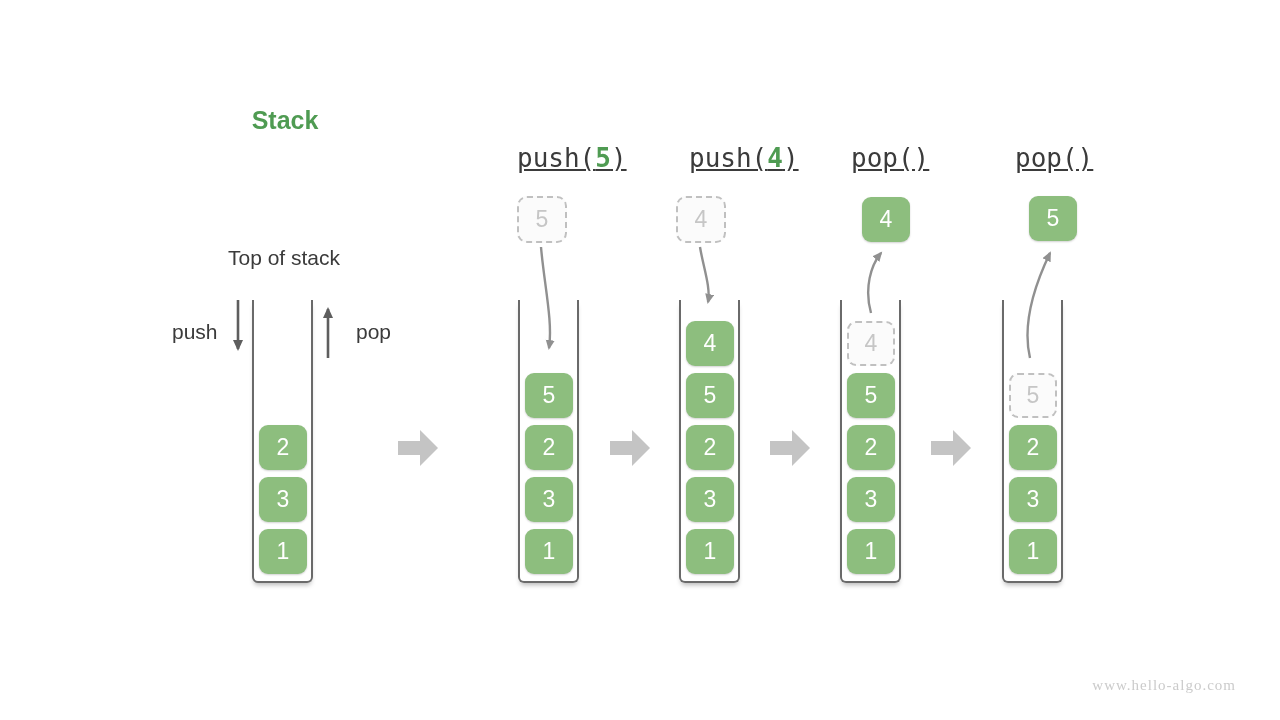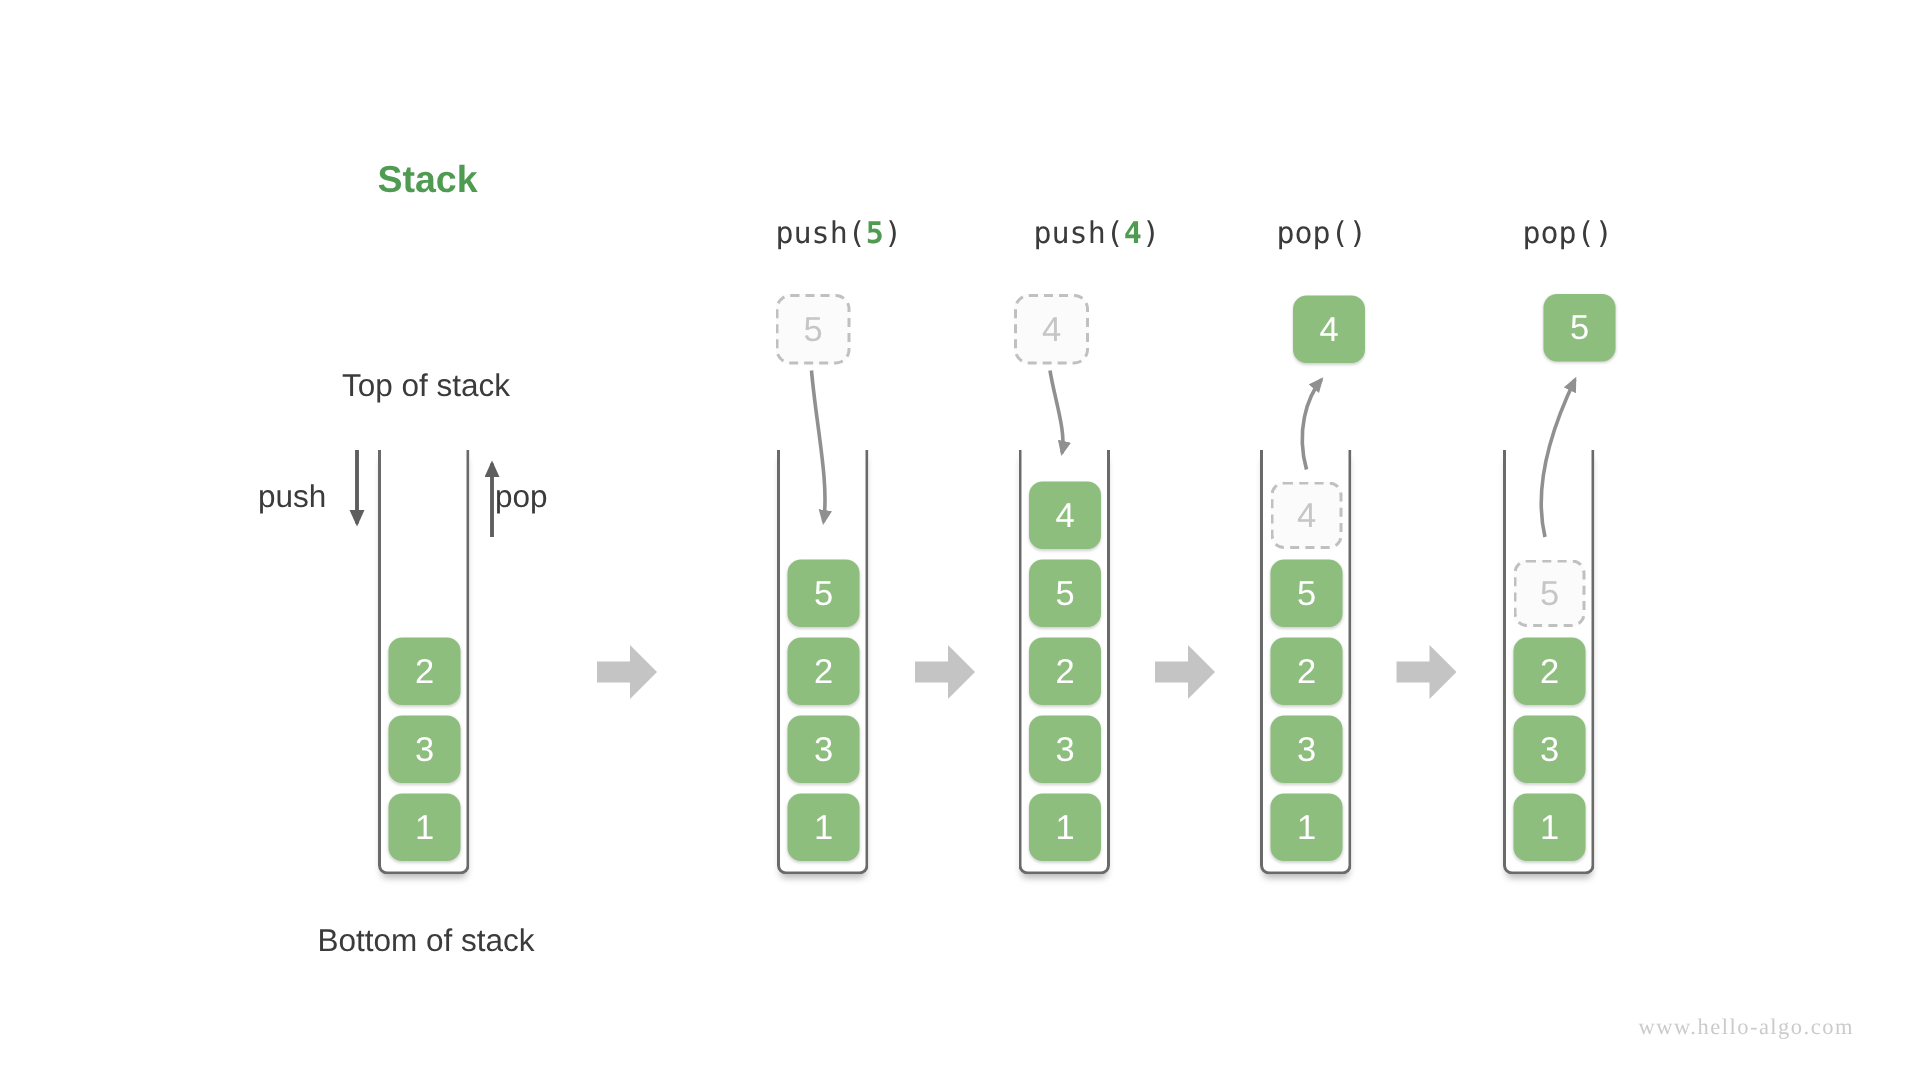--- a/index.html
+++ b/index.html
@@ -29,25 +29,25 @@
   #mGray path{fill:var(--curve-arrow);}
 
   .title{
     position:absolute;left:285px;top:106px;transform:translateX(-50%);
     font-size:25px;font-weight:bold;color:var(--green-text);white-space:nowrap;
   }
   .lbl{position:absolute;font-size:21px;font-weight:normal;color:var(--dark-text);white-space:nowrap;}
   .top-lbl{left:284px;top:246px;transform:translateX(-50%);}
   .bottom-lbl{left:284px;top:616px;transform:translateX(-50%);}
   .push-lbl{left:172px;top:320px;}
-  .pop-lbl{left:330px;top:320px;}
+  .pop-lbl{left:356px;top:320px;}
 
   .op{
     position:absolute;top:143px;font-family:"DejaVu Sans Mono","Liberation Mono",monospace;
-    font-size:20px;color:var(--dark-text);white-space:nowrap;
+    font-size:26px;color:var(--dark-text);white-space:nowrap;text-decoration:underline;
   }
   .op .op-arg{color:var(--green-text);font-weight:bold;}
 
   .stack{
     position:absolute;top:300px;width:61px;height:283px;box-sizing:border-box;
     border-left:2px solid var(--wall);border-right:2px solid var(--wall);border-bottom:2px solid var(--wall);
     border-radius:0 0 6px 6px;
     box-shadow:0 4px 5px -2px rgba(0,0,0,0.28);
   }
   .cell{
@@ -107,21 +107,20 @@
     <polygon class="block-arrow" points="610,441 632,441 632,430 650,448 632,466 632,455 610,455"></polygon>
     <polygon class="block-arrow" points="770,441 792,441 792,430 810,448 792,466 792,455 770,455"></polygon>
     <polygon class="block-arrow" points="931,441 953,441 953,430 971,448 953,466 953,455 931,455"></polygon>
   </svg>
 
   <div class="title">Stack</div>
 
   <div class="lbl top-lbl">Top of stack</div>
   <div class="lbl push-lbl">push</div>
   <div class="lbl pop-lbl">pop</div>
-  <div class="lbl bottom-lbl">Bottom of stack</div>
 
   <div class="op" style="left:517px"><span>push(</span><span class="op-arg">5</span><span>)</span></div>
   <div class="op" style="left:689px"><span>push(</span><span class="op-arg">4</span><span>)</span></div>
   <div class="op" style="left:851px">pop()</div>
   <div class="op" style="left:1015px">pop()</div>
 
   <div class="float-box ghost-box" style="left:517px;top:196px">5</div>
   <div class="float-box ghost-box" style="left:676px;top:196px">4</div>
   <div class="float-box solid-box" style="left:862px;top:197px">4</div>
   <div class="float-box solid-box" style="left:1029px;top:196px">5</div>

